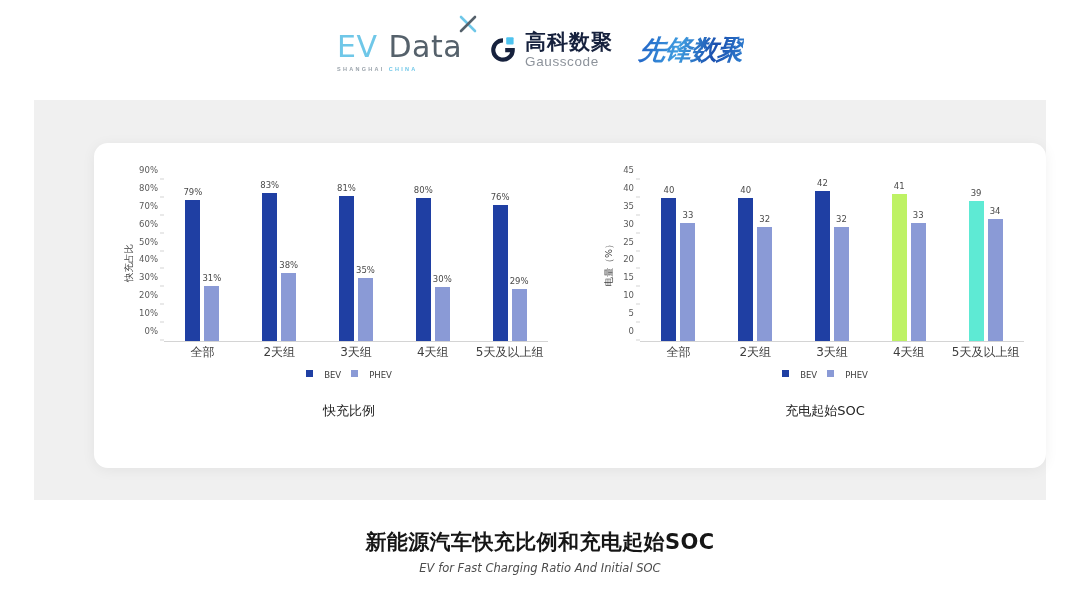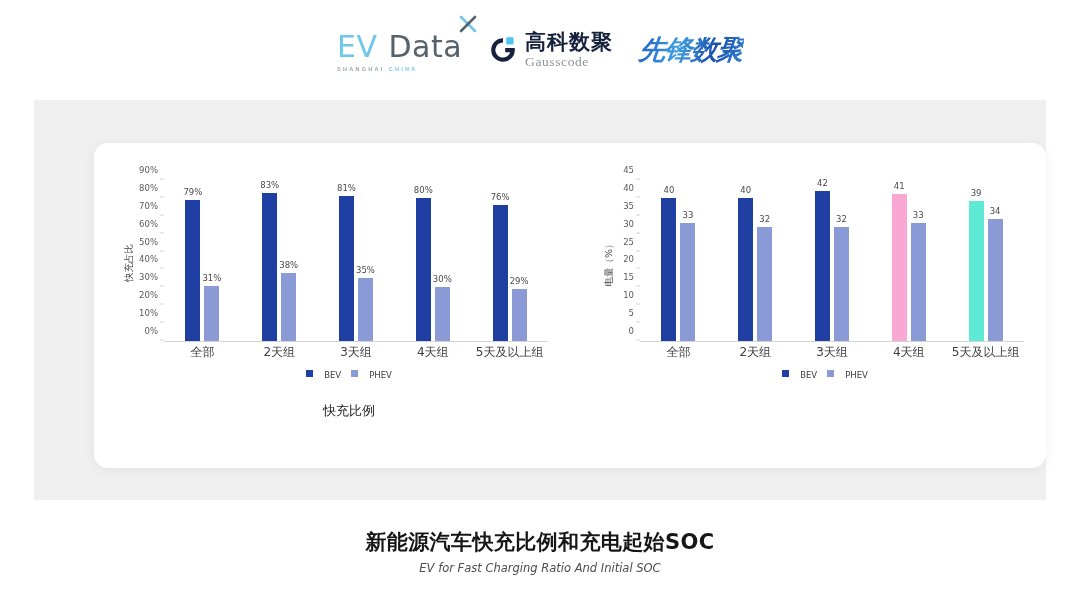--- a/index.html
+++ b/index.html
@@ -90,21 +90,21 @@
     font-weight: 700;
     color: #16213d;
     letter-spacing: 1px;
     font-family: "DejaVu Sans", sans-serif;
   }
   .gauss-en {
     font-size: 13.5px;
     color: #8d939b;
     letter-spacing: .6px;
     margin-top: 2px;
-    font-family: Liberation Serif, serif;
+    font-family: Liberation Sans, sans-serif;
   }
 
   
   .xianfeng {
     font-size: 27px;
     font-weight: 700;
     font-style: italic;
     letter-spacing: -1px;
     background: linear-gradient(100deg, #1f5fc4 0%, #3f9de0 38%, #1b4fae 72%, #2f7fd0 100%);
     -webkit-background-clip: text;
@@ -450,21 +450,21 @@
               </div>
               <div class="group">
                 <div class="bar bev" style="height: 93.3333%; background: rgb(31, 63, 163);">
                   <span class="bar-label">42</span>
                 </div>
                 <div class="bar phev" style="height: 71.1111%; background: rgb(138, 154, 214);">
                   <span class="bar-label">32</span>
                 </div>
               </div>
               <div class="group">
-                <div class="bar bev" style="height: 91.1111%; background: #f9a8d4;">
+                <div class="bar bev" style="height: 91.1111%; background: #bef264;">
                   <span class="bar-label">41</span>
                 </div>
                 <div class="bar phev" style="height: 73.3333%; background: rgb(138, 154, 214);">
                   <span class="bar-label">33</span>
                 </div>
               </div>
               <div class="group">
                 <div class="bar bev" style="height: 86.6667%; background: #5eead4;">
                   <span class="bar-label">39</span>
                 </div>
@@ -505,20 +505,21 @@
       <div class="legend">
         <span class="legend-item">
           <i class="swatch bev"></i>
           <span>BEV</span>
         </span>
         <span class="legend-item">
           <i class="swatch phev"></i>
           <span>PHEV</span>
         </span>
       </div>
+      <div class="chart-caption">充电起始SOC</div>
     </div>
   </div>
 
   <div class="footer">
     <div class="main-title">新能源汽车快充比例和充电起始SOC</div>
     <div class="sub-title">EV for Fast Charging Ratio And Initial SOC</div>
   </div>
 </div>
 
 </body></html>

